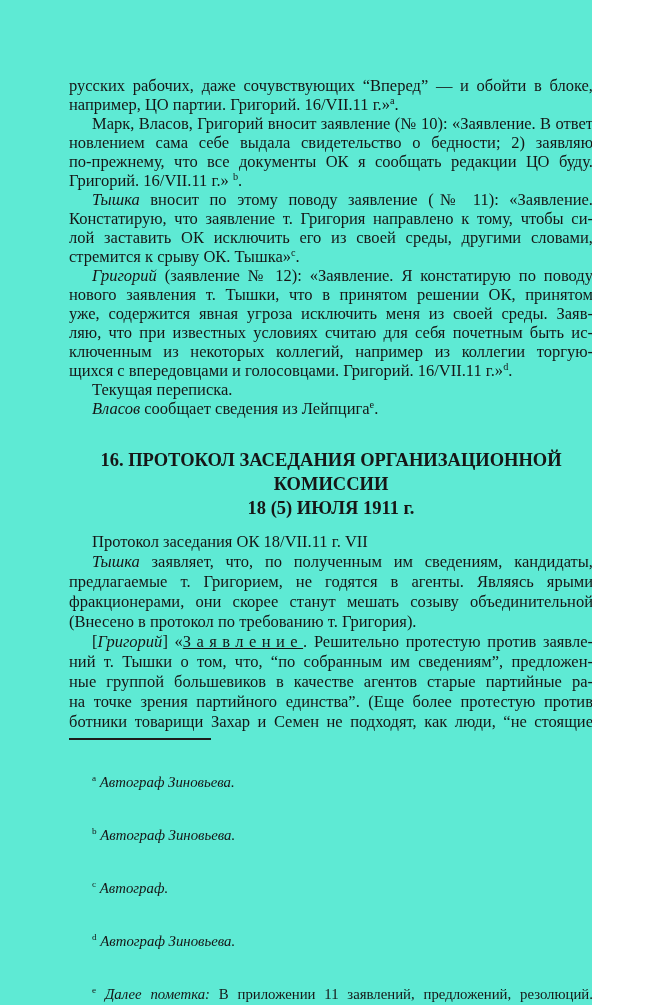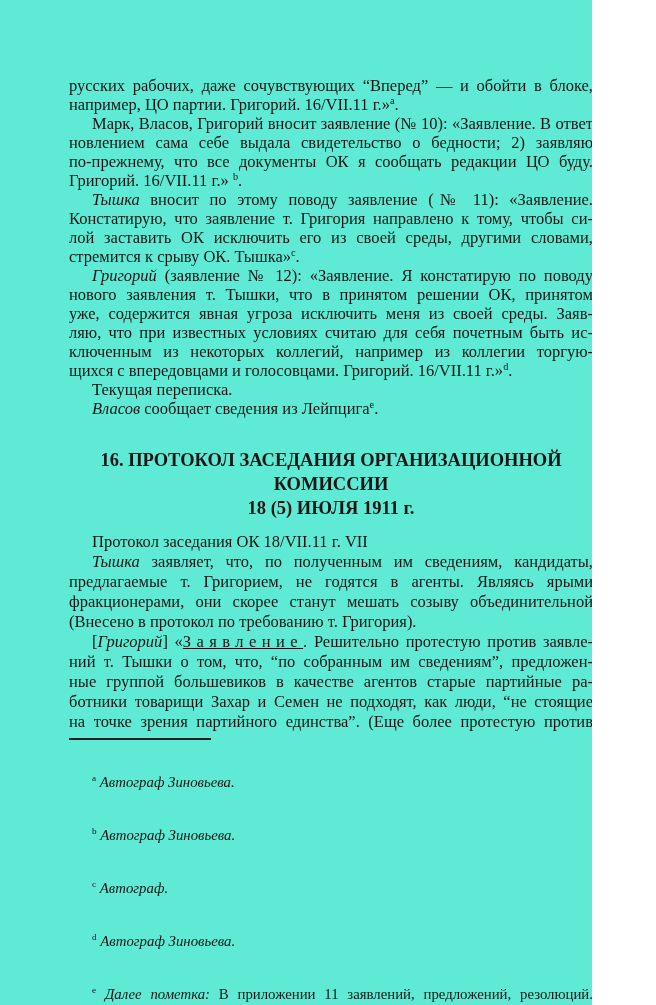--- a/index.html
+++ b/index.html
@@ -107,22 +107,22 @@
       <div class="para indent">
           <div class="line jl"><span class="it">Тышка</span><span> заявляет, что, по полученным им сведениям, кандидаты,</span></div>
           <div class="line jl"><span>предлагаемые т. Григорием, не годятся в агенты. Являясь ярыми</span></div>
           <div class="line jl"><span>фракционерами, они скорее станут мешать созыву объединительной</span></div>
           <div class="line"><span>(Внесено в протокол по требованию т. Григория).</span></div>
         </div>
       <div class="para indent">
           <div class="line jl"><span>[</span><span class="it">Григорий</span><span>] «</span><span class="ls">Заявление</span><span>. Решительно протестую против заявле-</span></div>
           <div class="line jl"><span>ний т. Тышки о том, что, “по собранным им сведениям”, предложен-</span></div>
           <div class="line jl"><span>ные группой большевиков в качестве агентов старые партийные ра-</span></div>
+          <div class="line jl"><span>на точке зрения партийного единства”. (Еще более протестую против</span></div>
           <div class="line jl"><span>ботники товарищи Захар и Семен не подходят, как люди, “не стоящие</span></div>
-          <div class="line jl"><span>на точке зрения партийного единства”. (Еще более протестую против</span></div>
         </div>
     </div>
 
     <div class="fnrule"></div>
 
     <div class="footnotes">
       <div class="para indent">
           <div class="line"><sup>a</sup><span> </span><span class="it">Автограф Зиновьева.</span></div>
         </div>
       <div class="para indent">

